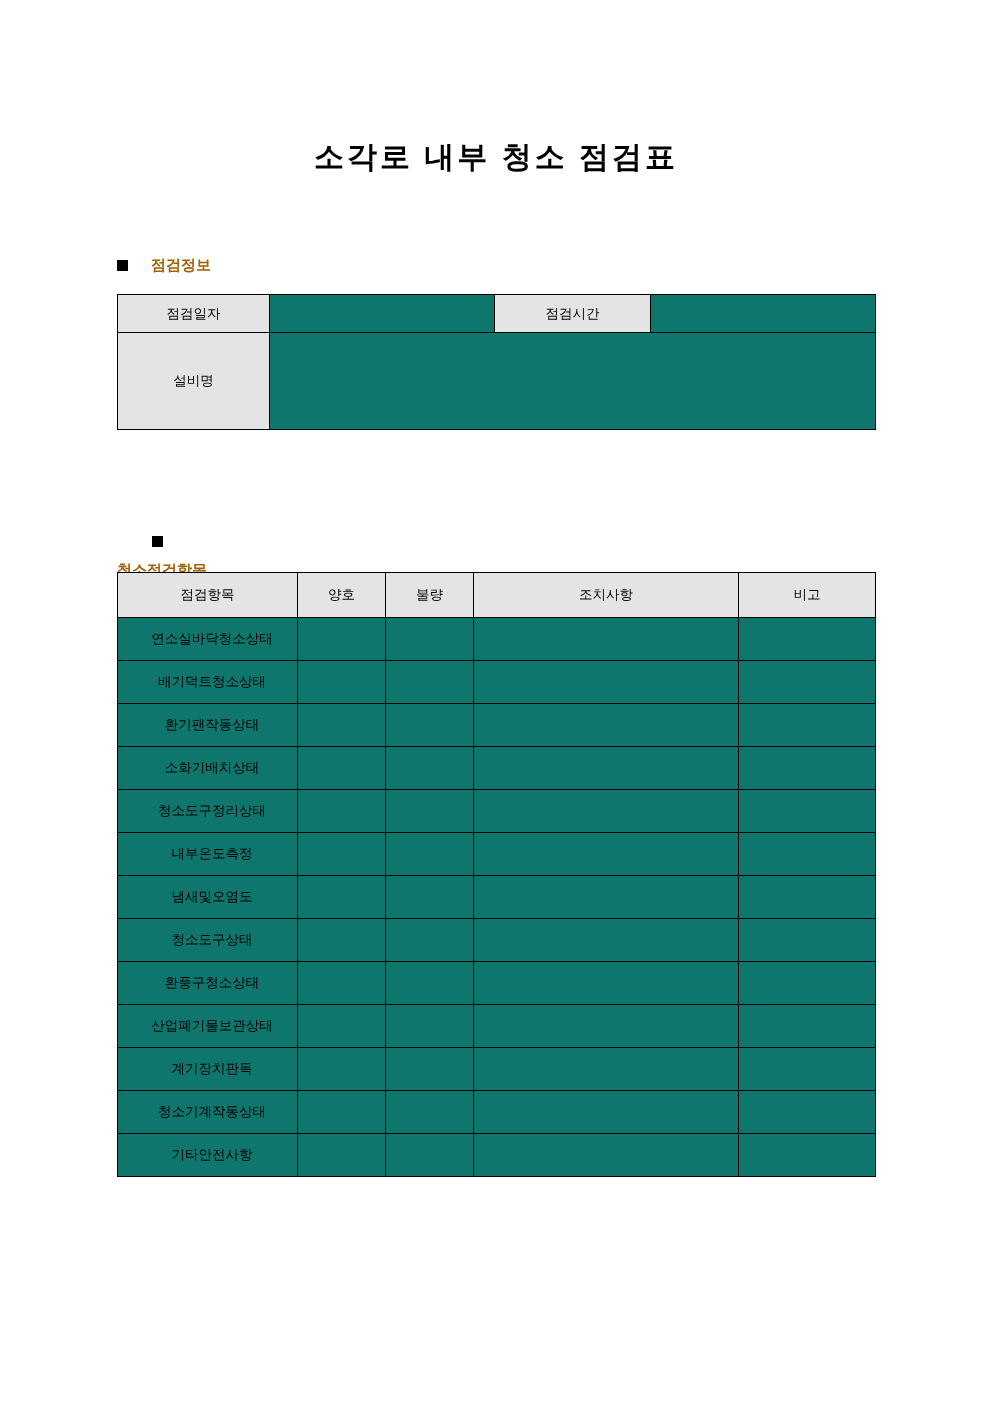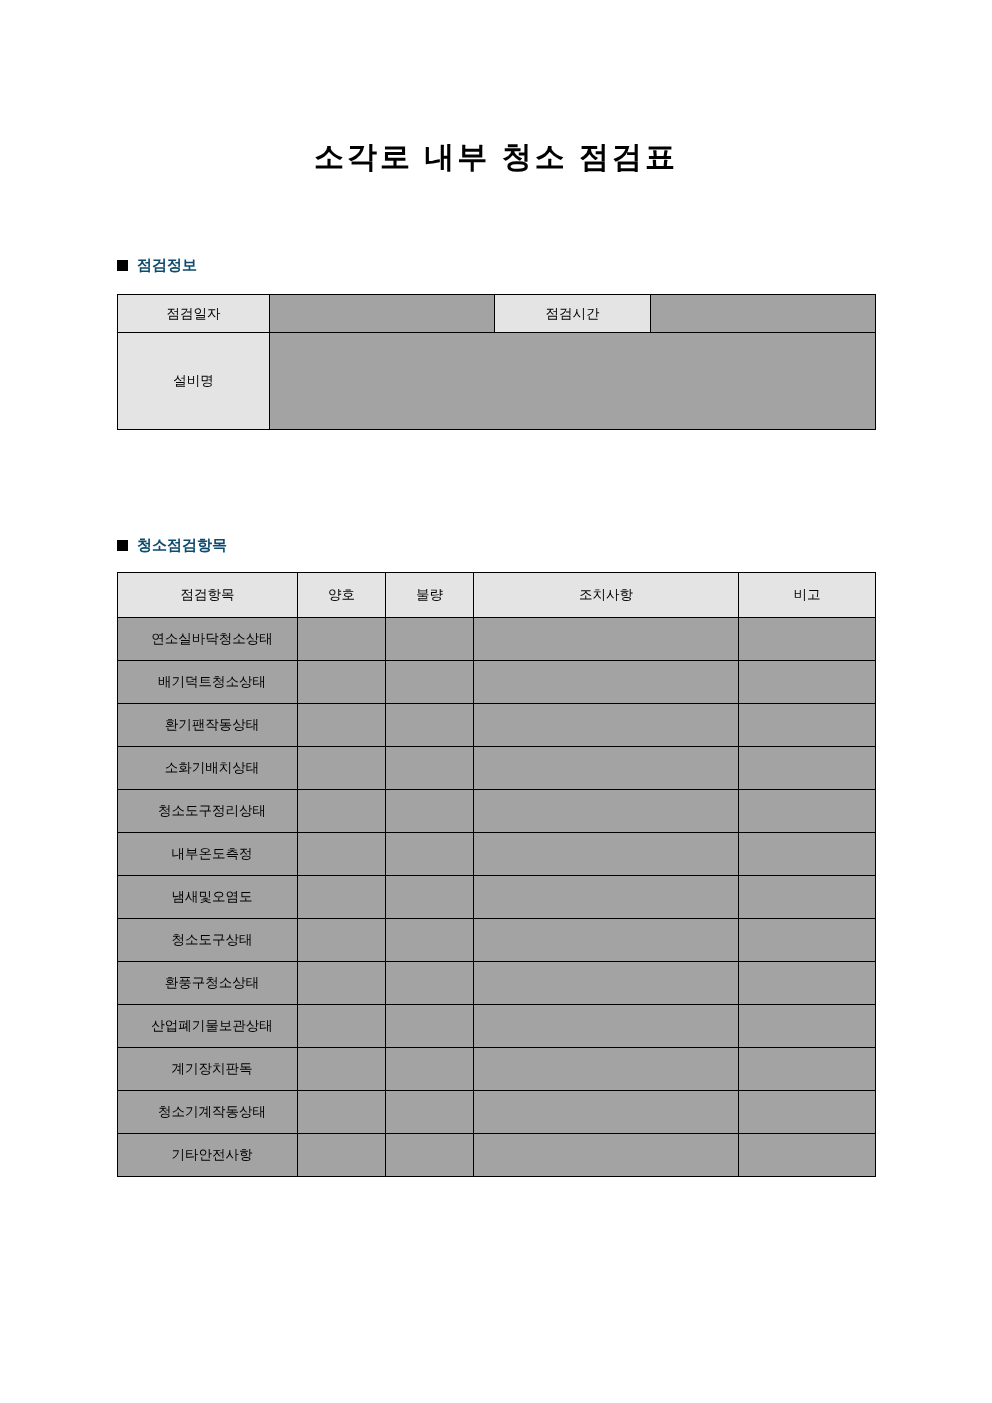--- a/index.html
+++ b/index.html
@@ -37,41 +37,42 @@
     color: #000000;
     white-space: nowrap;
   }
 
   
   .section-head {
     position: absolute;
     left: 117px;
     font-size: 15px;
     font-weight: bold;
-    color: #0c4a6e;
+    color: #a16207;
     display: flex;
     align-items: center;
     white-space: nowrap;
+    gap: 14px;
   }
   .section-head .bullet {
     display: inline-block;
     width: 11px;
     height: 11px;
     background: #000000;
     margin-right: 9px;
   }
   #section-head-info { top: 250px; }
-  #section-head-items { top: 530px; }
+  #section-head-items { top: 530px; flex-direction: column; }
 
   
   table.doc-table {
     position: absolute;
     border-collapse: collapse;
     table-layout: fixed;
-    background: #a3a3a3;
+    background: #0f766e;
   }
   table.doc-table td {
     border: 1px solid #000000;
     font-size: 13.5px;
     color: #000000;
     padding: 0;
     vertical-align: middle;
   }
   .shade {
     background: #e4e4e4;

